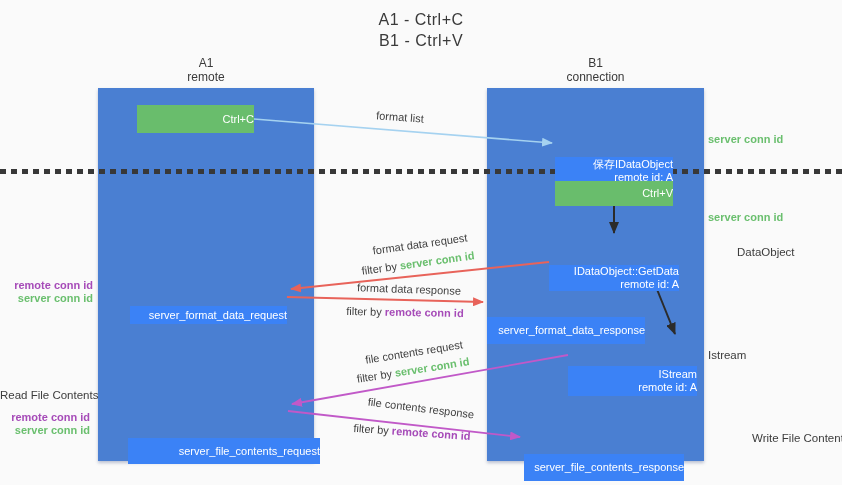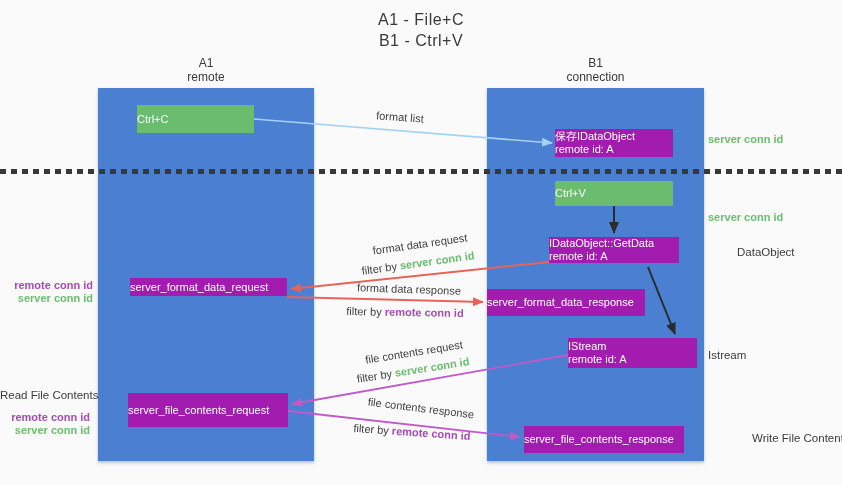--- a/index.html
+++ b/index.html
@@ -20,43 +20,43 @@
   }
   .lane{
     position:absolute;top:88px;height:373px;background:#4a7fd2;
     box-shadow:0 2px 3px rgba(110,125,160,.45);
   }
   .divider{
     position:absolute;left:0;top:169px;width:842px;height:5px;
     background:repeating-linear-gradient(90deg,#383838 0 6px,transparent 6px 11px);
   }
   .box{
-    position:absolute;display:flex;flex-direction:column;align-items:flex-start;justify-content:center;
+    position:absolute;display:flex;flex-direction:column;align-items:flex-end;justify-content:center;
     color:#fff;text-align:center;font-size:11px;line-height:13px;
   }
   .green{background:#69bd6c;}
-  .orange{background:#a21caf;}
+  .orange{background:#3b82f6;margin-top:28px;}
   .arrows{position:absolute;left:0;top:0;pointer-events:none;}
   .lbl{
     position:absolute;white-space:nowrap;font-size:11px;color:#3f3f3f;
     transform-origin:center;
   }
   .lbl .g, .side-g{color:#6abf6e;font-weight:bold;}
   .lbl .p, .side-p{color:#a64bb8;font-weight:bold;}
   .side{position:absolute;white-space:nowrap;font-size:11px;}
   .side.dark{font-size:11.5px;color:#3c3c3c;}
   .side-block{position:absolute;text-align:right;font-size:11px;line-height:13px;font-weight:bold;white-space:nowrap;}
 </style>
 </head>
 <body>
 
 <div class="canvas">
 
   <div class="title">
-    <div>A1 - File+C</div>
+    <div>A1 - Ctrl+C</div>
     <div>B1 - Ctrl+V</div>
   </div>
 
   <div class="lane-header" style="left:98px;width:216px;">
     <div>A1</div>
     <div>remote</div>
   </div>
   <div class="lane-header" style="left:487px;width:217px;">
     <div>B1</div>
     <div>connection</div>
@@ -115,21 +115,21 @@
 
   <div class="box orange" style="left:487px;top:289px;width:158px;height:27px;">
     <span>server_format_data_response</span>
   </div>
 
   <div class="box orange" style="left:568px;top:338px;width:129px;height:30px;">
     <span>IStream</span>
     <span>remote id: A</span>
   </div>
 
-  <div class="box orange" style="left:128px;top:393px;width:160px;height:34px;">
+  <div class="box orange" style="left:128px;top:410px;width:160px;height:26px;padding-left:32px;">
     <span>server_file_contents_request</span>
   </div>
 
   <div class="box orange" style="left:524px;top:426px;width:160px;height:27px;">
     <span>server_file_contents_response</span>
   </div>
 
   <div class="lbl" style="left:400px;top:117px;transform:translate(-50%,-50%) rotate(4deg);">format list</div>
 
   <div class="lbl" style="left:420px;top:244px;transform:translate(-50%,-50%) rotate(-8deg);">format data request</div>

